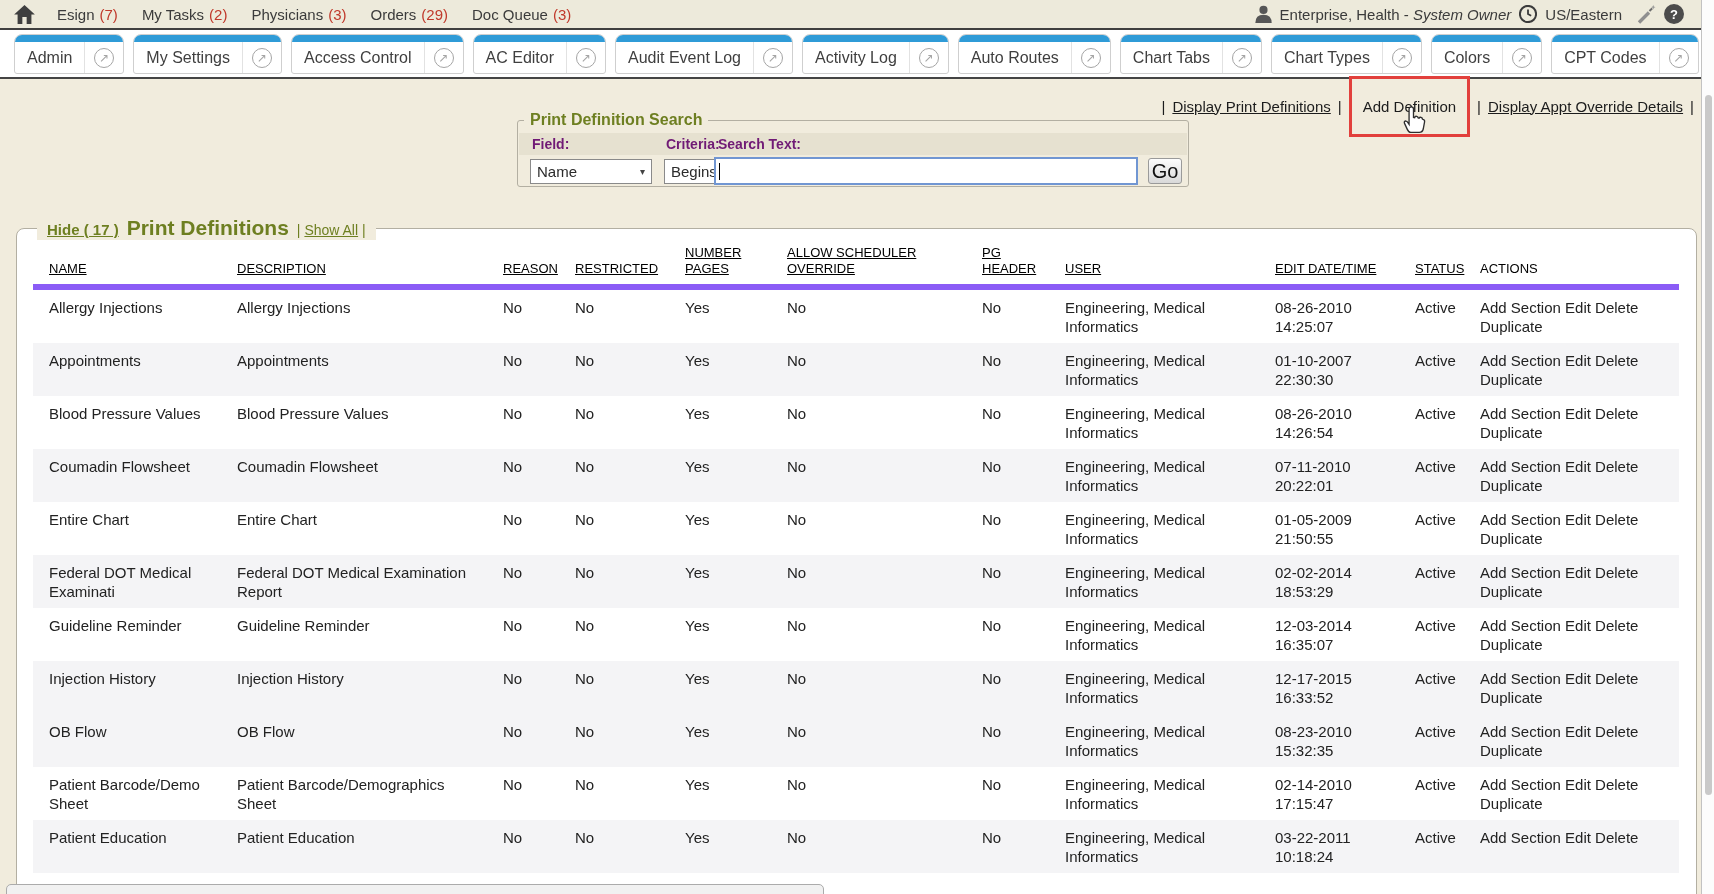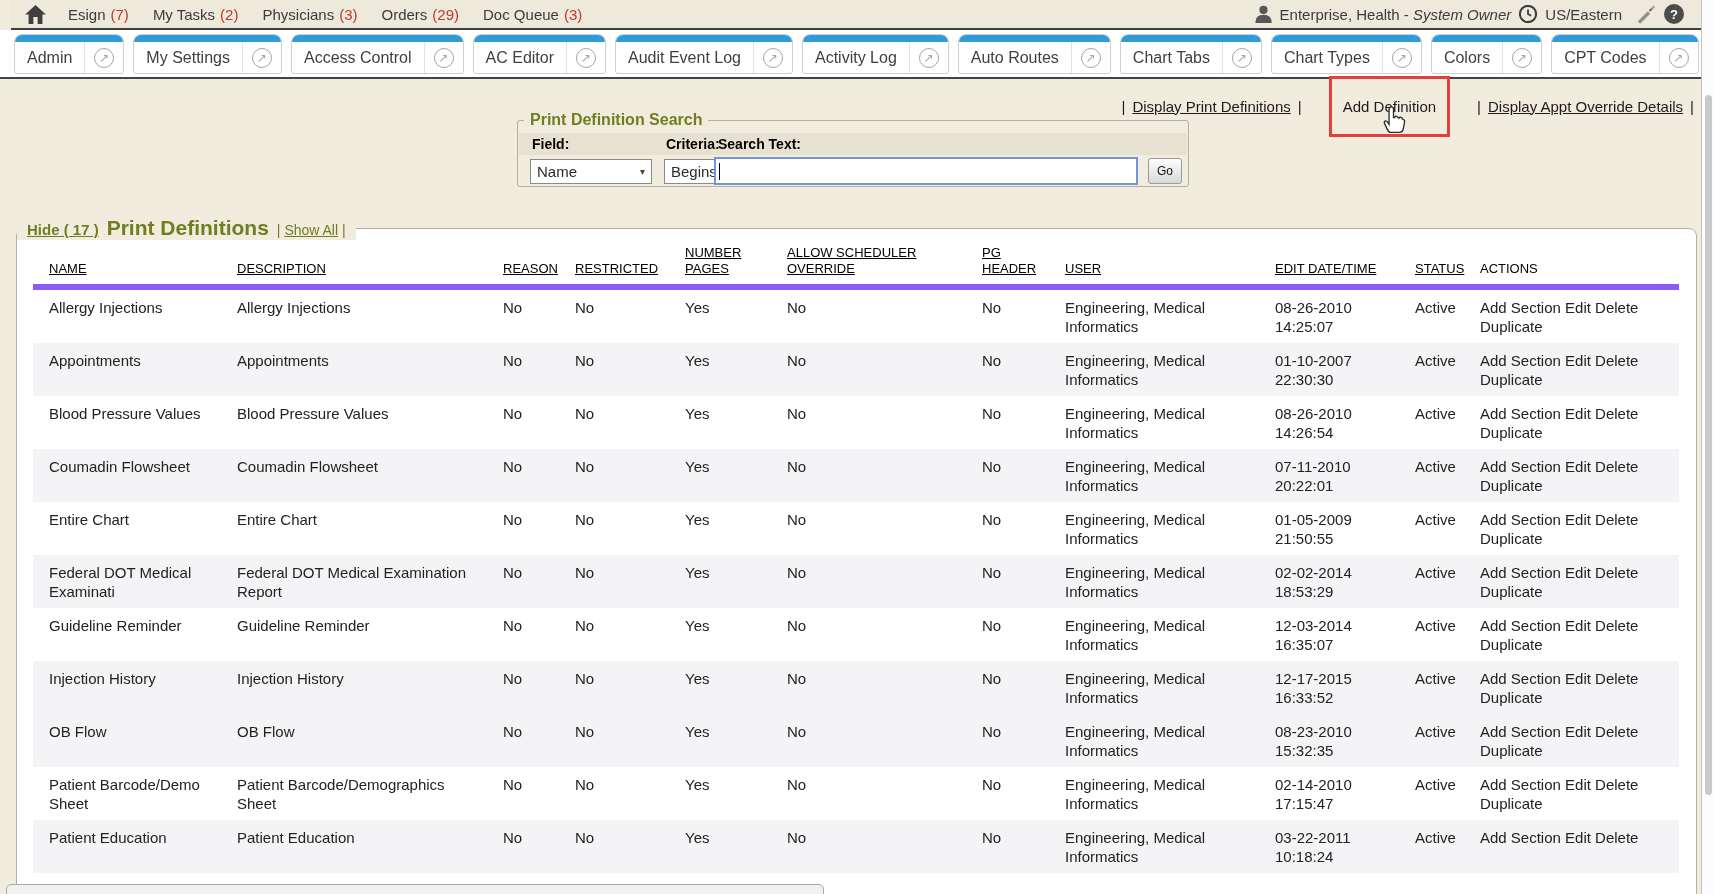--- a/index.html
+++ b/index.html
@@ -6,21 +6,21 @@
   html,body { width:1714px; height:894px; }
   body {
     position: relative; overflow: hidden;
     background:#f1ecdd;
     font-family:"Liberation Sans","DejaVu Sans",sans-serif;
     color:#2b2b2b; font-size:15px;
   }
   
   .topbar {
     height:30px; background:#edeadb; border-bottom:2px solid #3f3f3f;
-    display:flex; align-items:center; padding:0 16px 0 14px; gap:10px;margin-left:11px;
+    display:flex; align-items:center; padding:0 16px 0 14px; gap:10px;
   }
   .topbar .menu { display:flex; align-items:center; gap:24px; margin-left:12px; }
   .menu-item { display:flex; gap:5px; color:#3b3b3b; cursor:pointer; }
   .menu-item .count { color:#c0392b; }
   .topbar-right { margin-left:auto; display:flex; align-items:center; gap:8px; color:#3b3b3b; padding-right:14px; }
   .topbar-right .role { font-style:italic; }
   .help-circle { width:20px; height:20px; border-radius:50%; background:#4c4c4c; color:#fff;
     font-weight:bold; font-size:13px; display:flex; align-items:center; justify-content:center; }
   
   .tabbar {
@@ -37,58 +37,58 @@
   .tab-iconwrap { border-left:1px solid #e2e2e2; align-self:stretch; display:flex; align-items:center; padding:0 9px; }
   .circle-arrow { width:20px; height:20px; border:1px solid #a5a5a5; border-radius:50%;
     color:#a5a5a5; font-size:12px; display:flex; align-items:center; justify-content:center; }
   
   .links-row {
     position:absolute; top:86px; right:20px; height:40px;
     display:flex; align-items:center; gap:7px; color:#1c1c1c;
   }
   .links-row a { color:#1c1c1c; text-decoration:underline; cursor:pointer; }
   .add-def-box {
-    position:relative; border:3px solid #e2403c; padding:19px 11px; margin:0 20px; white-space:nowrap;
+    position:relative; border:3px solid #e2403c; padding:19px 11px; margin:0 0; white-space:nowrap;
   }
   .hand-cursor { position:absolute; left:42%; top:24px; width:27px; height:31px; }
   
   .search-fs {
     position:absolute; left:517px; top:120px; width:672px; height:67px;
     border:1px solid #b3afa2; border-radius:3px; background:#f1ecdd;
   }
   .search-fs .legend {
     position:absolute; top:-10px; left:6px; background:#f1ecdd; padding:0 6px;
     color:#6e7f21; font-weight:bold; font-size:16px;
   }
   .search-strip { position:absolute; left:1px; right:1px; top:12px; height:22px; background:#e6e1d0; }
-  .search-label { position:absolute; top:15px; font-weight:bold; font-size:14px; color:#000000; }
+  .search-label { position:absolute; top:15px; font-weight:bold; font-size:14px; color:#701a75; }
   .lbl-field { left:14px; } .lbl-criteria { left:148px; } .lbl-text { left:200px; }
   .fake-select {
     position:absolute; top:38px; height:25px; background:#fff; border:1px solid #8a8a8a;
     display:flex; align-items:center; justify-content:space-between; padding:0 6px; cursor:pointer;
   }
   .fake-select .caret { font-size:10px; color:#444; }
   .sel-field { left:12px; width:122px; } .sel-criteria { left:146px; width:107px; }
   .search-input {
     position:absolute; left:196px; top:36px; width:424px; height:28px;
     background:#fff; border:2px solid #7196d2;
   }
   .search-input .caret-line { position:absolute; left:3px; top:4px; width:1px; height:17px; background:#000; }
   .go-btn {
     position:absolute; left:630px; top:37px; width:34px; height:26px;
     background:linear-gradient(#fdfdfd,#d9d9d9); border:1px solid #9a9a9a; border-radius:3px;
-    font-size:12px; color:#111; display:flex; align-items:center; justify-content:center; cursor:pointer;
+    font-size:20px; color:#111; display:flex; align-items:center; justify-content:center; cursor:pointer;
   }
   
   .defs-fs {
     position:absolute; left:16px; top:228px; width:1681px; height:700px;
     background:#fff; border:1px solid #b3afa2; border-radius:8px;
   }
   .defs-legend {
-    position:absolute; top:-13px; left:0; background:#f1ecdd; padding:0 10px;
+    position:absolute; top:-13px; left:20px; background:#f1ecdd; padding:0 10px;
     display:flex; align-items:baseline; gap:8px; color:#6e7f21; white-space:nowrap;
   }
   .defs-legend a { color:#6e7f21; text-decoration:underline; cursor:pointer; }
   .hide-link { font-weight:bold; font-size:15px; }
   .defs-title { font-weight:bold; font-size:21px; }
   .show-all-wrap { font-size:14px; }
   
   table.defs { border-collapse:collapse; table-layout:fixed; width:1646px; margin:16px 16px 0 16px; }
   table.defs th {
     text-align:left; vertical-align:bottom; font-size:13px; font-weight:normal; color:#000000;

